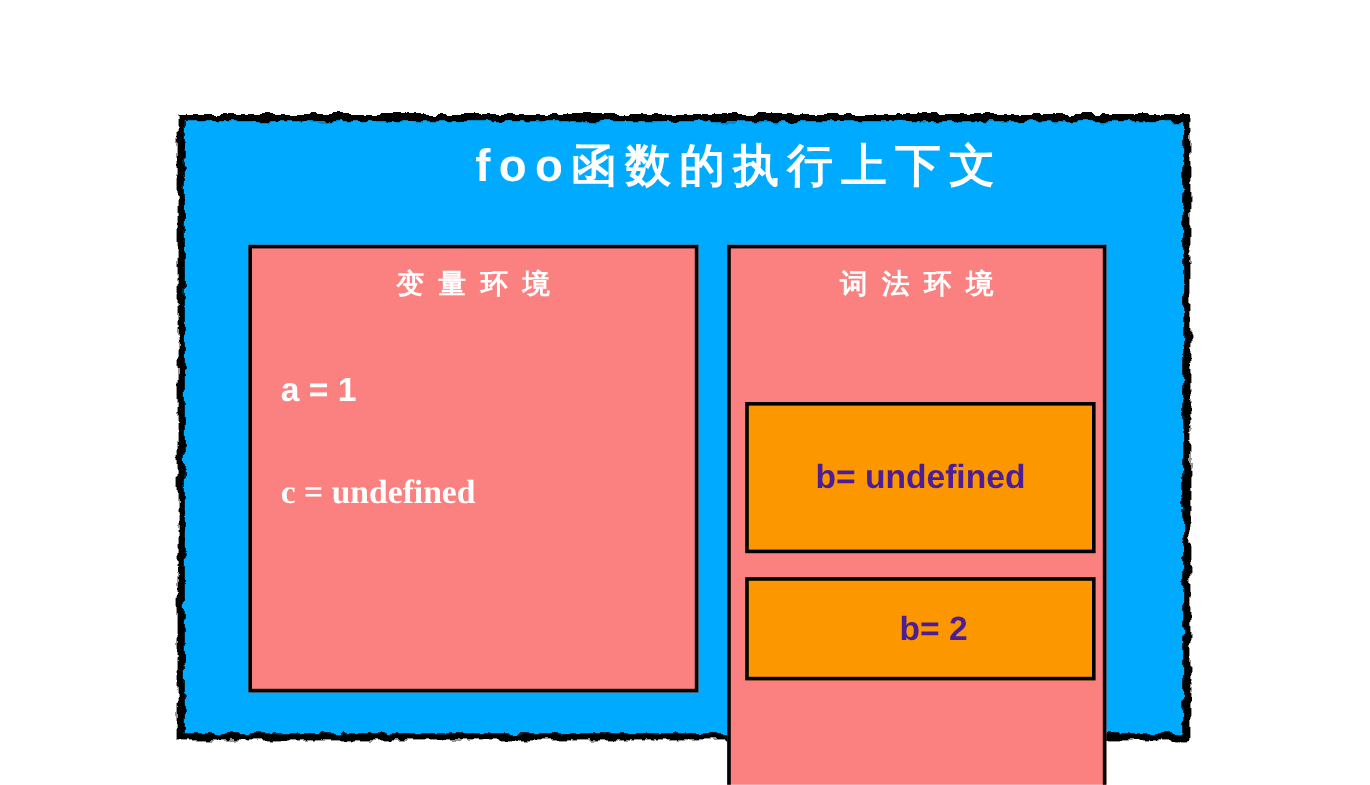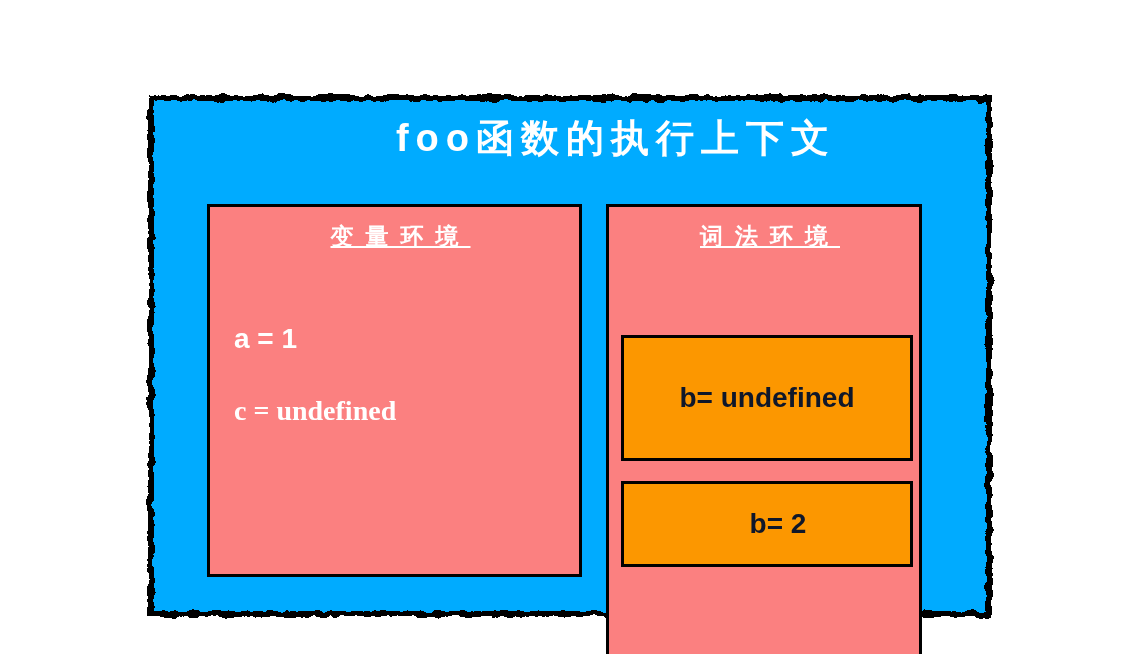--- a/index.html
+++ b/index.html
@@ -63,31 +63,30 @@
   }
   .env-title {
     margin-top: 14px;
     text-align: center;
     color: #ffffff;
     font-size: 23px;
     font-weight: bold;
     letter-spacing: 12px;
     text-indent: 12px; 
     white-space: nowrap;
-    text-decoration: underline;
   }
   .var-entry {
     position: absolute;
     left: 24px;
     color: #ffffff;
     font-size: 28px;
     font-weight: bold;
     white-space: nowrap;
   }
-  .var-entry.first  { top: 116px; }
+  .var-entry.first  { top: 102px; }
   .var-entry.second { top: 188px; font-family: Liberation Serif, serif; }
   .scope-block {
     position: absolute;
     left: 12px;
     width: 292px;
     background: #FC9700;
     border: 3px solid #000000;
     box-sizing: border-box;
     display: flex;
     flex-direction: column;
@@ -97,21 +96,21 @@
   .scope-block.first {
     top: 128px;
     height: 126px;
   }
   .scope-block.second {
     top: 274px;
     height: 86px;
     padding-left: 22px;
   }
   .scope-line {
-    color: #0f172a;
+    color: #4c1d95;
     font-size: 28px;
     font-weight: bold;
     line-height: 42px;
     white-space: nowrap;
   }
 </style>
 </head>
 <body>
 
 <div class="stage">

